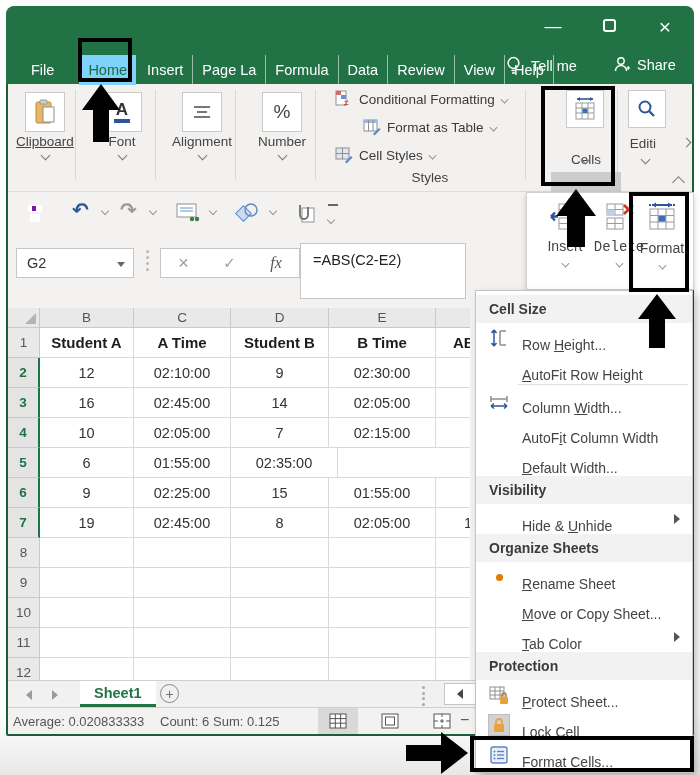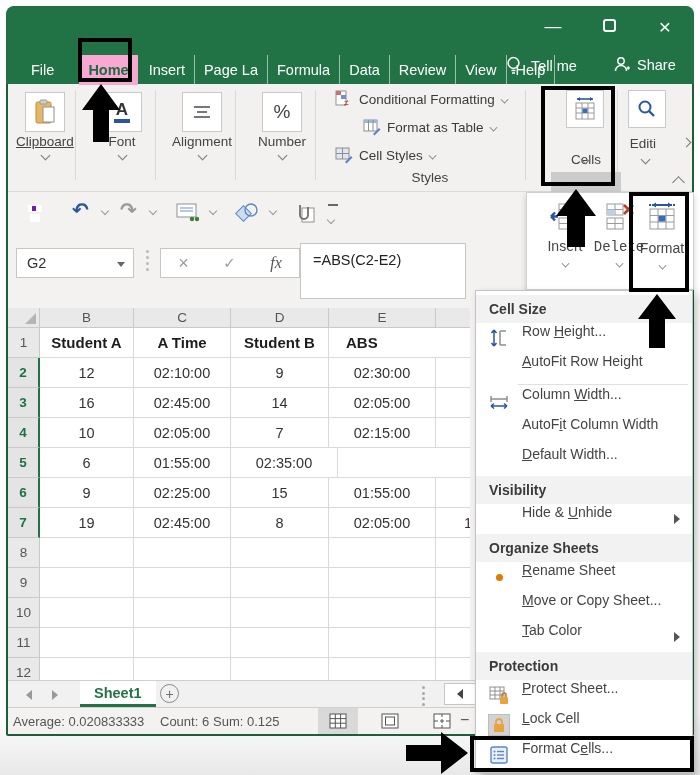--- a/index.html
+++ b/index.html
@@ -12,21 +12,21 @@
             border:2px solid #1b5e3a; border-radius:10px 10px 2px 2px; background:#f3f2f1; overflow:hidden; }
 
   
   .titlebar { position:absolute; left:6px; top:6px; width:688px; height:78px; background:#217346; border-radius:8px 8px 0 0; z-index:2; }
   .win-controls { position:absolute; right:18px; top:10px; display:flex; gap:34px; color:#fff; align-items:center; }
   .win-btn { font-size:17px; line-height:22px; width:22px; text-align:center; cursor:default; }
   .max-glyph { display:inline-block; width:13px; height:13px; border:2px solid #fff; border-radius:3px; }
   .tabs-row { position:absolute; left:16px; top:46px; height:36px; display:flex; align-items:center; color:#fff; font-size:14.5px; }
   .rtab { padding:7px 9px; white-space:nowrap; position:relative; }
   .rtab.sep { border-right:1px solid rgba(255,255,255,.55); }
-  .rtab.active { background:#f9a8d4; color:#1e6b41; font-weight:bold; margin:0 2px; }
+  .rtab.active { background:#7dd3fc; color:#1e6b41; font-weight:normal; margin:0 2px; }
   .tellme { position:absolute; left:500px; top:50px; display:flex; align-items:center; gap:10px; color:#fff; font-size:14.5px; }
   .share { position:absolute; left:608px; top:50px; display:flex; align-items:center; gap:6px; color:#fff; font-size:14.5px; }
 
   
   .ribbon { position:absolute; left:8px; top:84px; width:684px; height:108px; background:#f3f1ef; border-bottom:1px solid #dcdcdc; z-index:1; }
   .gsep { position:absolute; top:6px; height:90px; width:1px; background:#d8d8d8; }
   .iconbox { position:absolute; width:40px; height:40px; background:#fff; border:1px solid #c9c9c9; display:flex; align-items:center; justify-content:center; }
   .glabel { position:absolute; font-size:13.5px; color:#444; text-align:center; width:80px; }
   .chv { display:inline-block; width:7px; height:7px; border-right:1.6px solid #777; border-bottom:1.6px solid #777; transform:rotate(45deg); }
   .chv-abs { position:absolute; }
@@ -84,21 +84,21 @@
 
   
   .cpanel { position:absolute; left:526px; top:192px; width:168px; height:98px; background:#fff; border:1px solid #d0d0d0; box-shadow:0 3px 6px rgba(0,0,0,.18); z-index:10; }
   .pbtn { position:absolute; top:8px; width:52px; text-align:center; font-size:14px; color:#444; }
   .pbtn .lbl { margin-top:4px; white-space:nowrap; }
   .pbtn .chv { margin-top:3px; }
 
   
   .menu { position:absolute; left:475px; top:290px; width:218px; height:483px; background:#fff; border:1px solid #c3c3c3; box-shadow:4px 4px 8px rgba(0,0,0,.25); z-index:11; padding-top:4px; font-size:14px; color:#444; }
   .mhead { height:28px; background:#f2f2f2; display:flex; align-items:center; padding-left:13px; font-weight:bold; color:#3b3b3b; }
-  .mitem { height:30px; display:flex; align-items:flex-start; padding-left:46px; position:relative; }
+  .mitem { height:30px; display:flex; align-items:flex-end; padding-left:46px; position:relative; }
   .mitem .micon { position:absolute; left:11px; top:50%; transform:translateY(-50%); width:24px; height:24px; display:flex; align-items:center; justify-content:center; }
   .mitem u { text-decoration:underline; }
   .msep { height:1px; background:#e0e0e0; margin:1px 4px 1px 42px; }
   .subarrow { position:absolute; right:12px; top:50%; transform:translateY(-50%); width:0; height:0; border-top:5px solid transparent; border-bottom:5px solid transparent; border-left:6px solid #555; }
   .rename-dot { width:7px; height:7px; border-radius:50%; background:#e07c00; }
   .lockbg { width:22px; height:22px; background:#d2d2d2; border:1px solid #bdbdbd; display:flex; align-items:center; justify-content:center; }
 
   
   .blackbox { position:absolute; border:4px solid #000; z-index:30; }
   .arrow { position:absolute; z-index:31; }
@@ -309,20 +309,21 @@
     <div class="cell chd cC">C</div>
     <div class="cell chd cD">D</div>
     <div class="cell chd cE">E</div>
     <div class="cell chd cF"></div>
   </div>
   <div class="srow">
     <div class="cell chd rowhd">1</div>
     <div class="cell cB bold">Student A</div>
     <div class="cell cC bold">A Time</div>
     <div class="cell cD bold">Student B</div>
+    <div class="cell cE bold">B Time</div>
     <div class="cell cF bold fclip">ABS</div>
   </div>
   <div class="srow">
     <div class="cell chd rowhd sel">2</div>
     <div class="cell cB">12</div>
     <div class="cell cC">02:10:00</div>
     <div class="cell cD">9</div>
     <div class="cell cE">02:30:00</div>
     <div class="cell cF"></div>
   </div>

